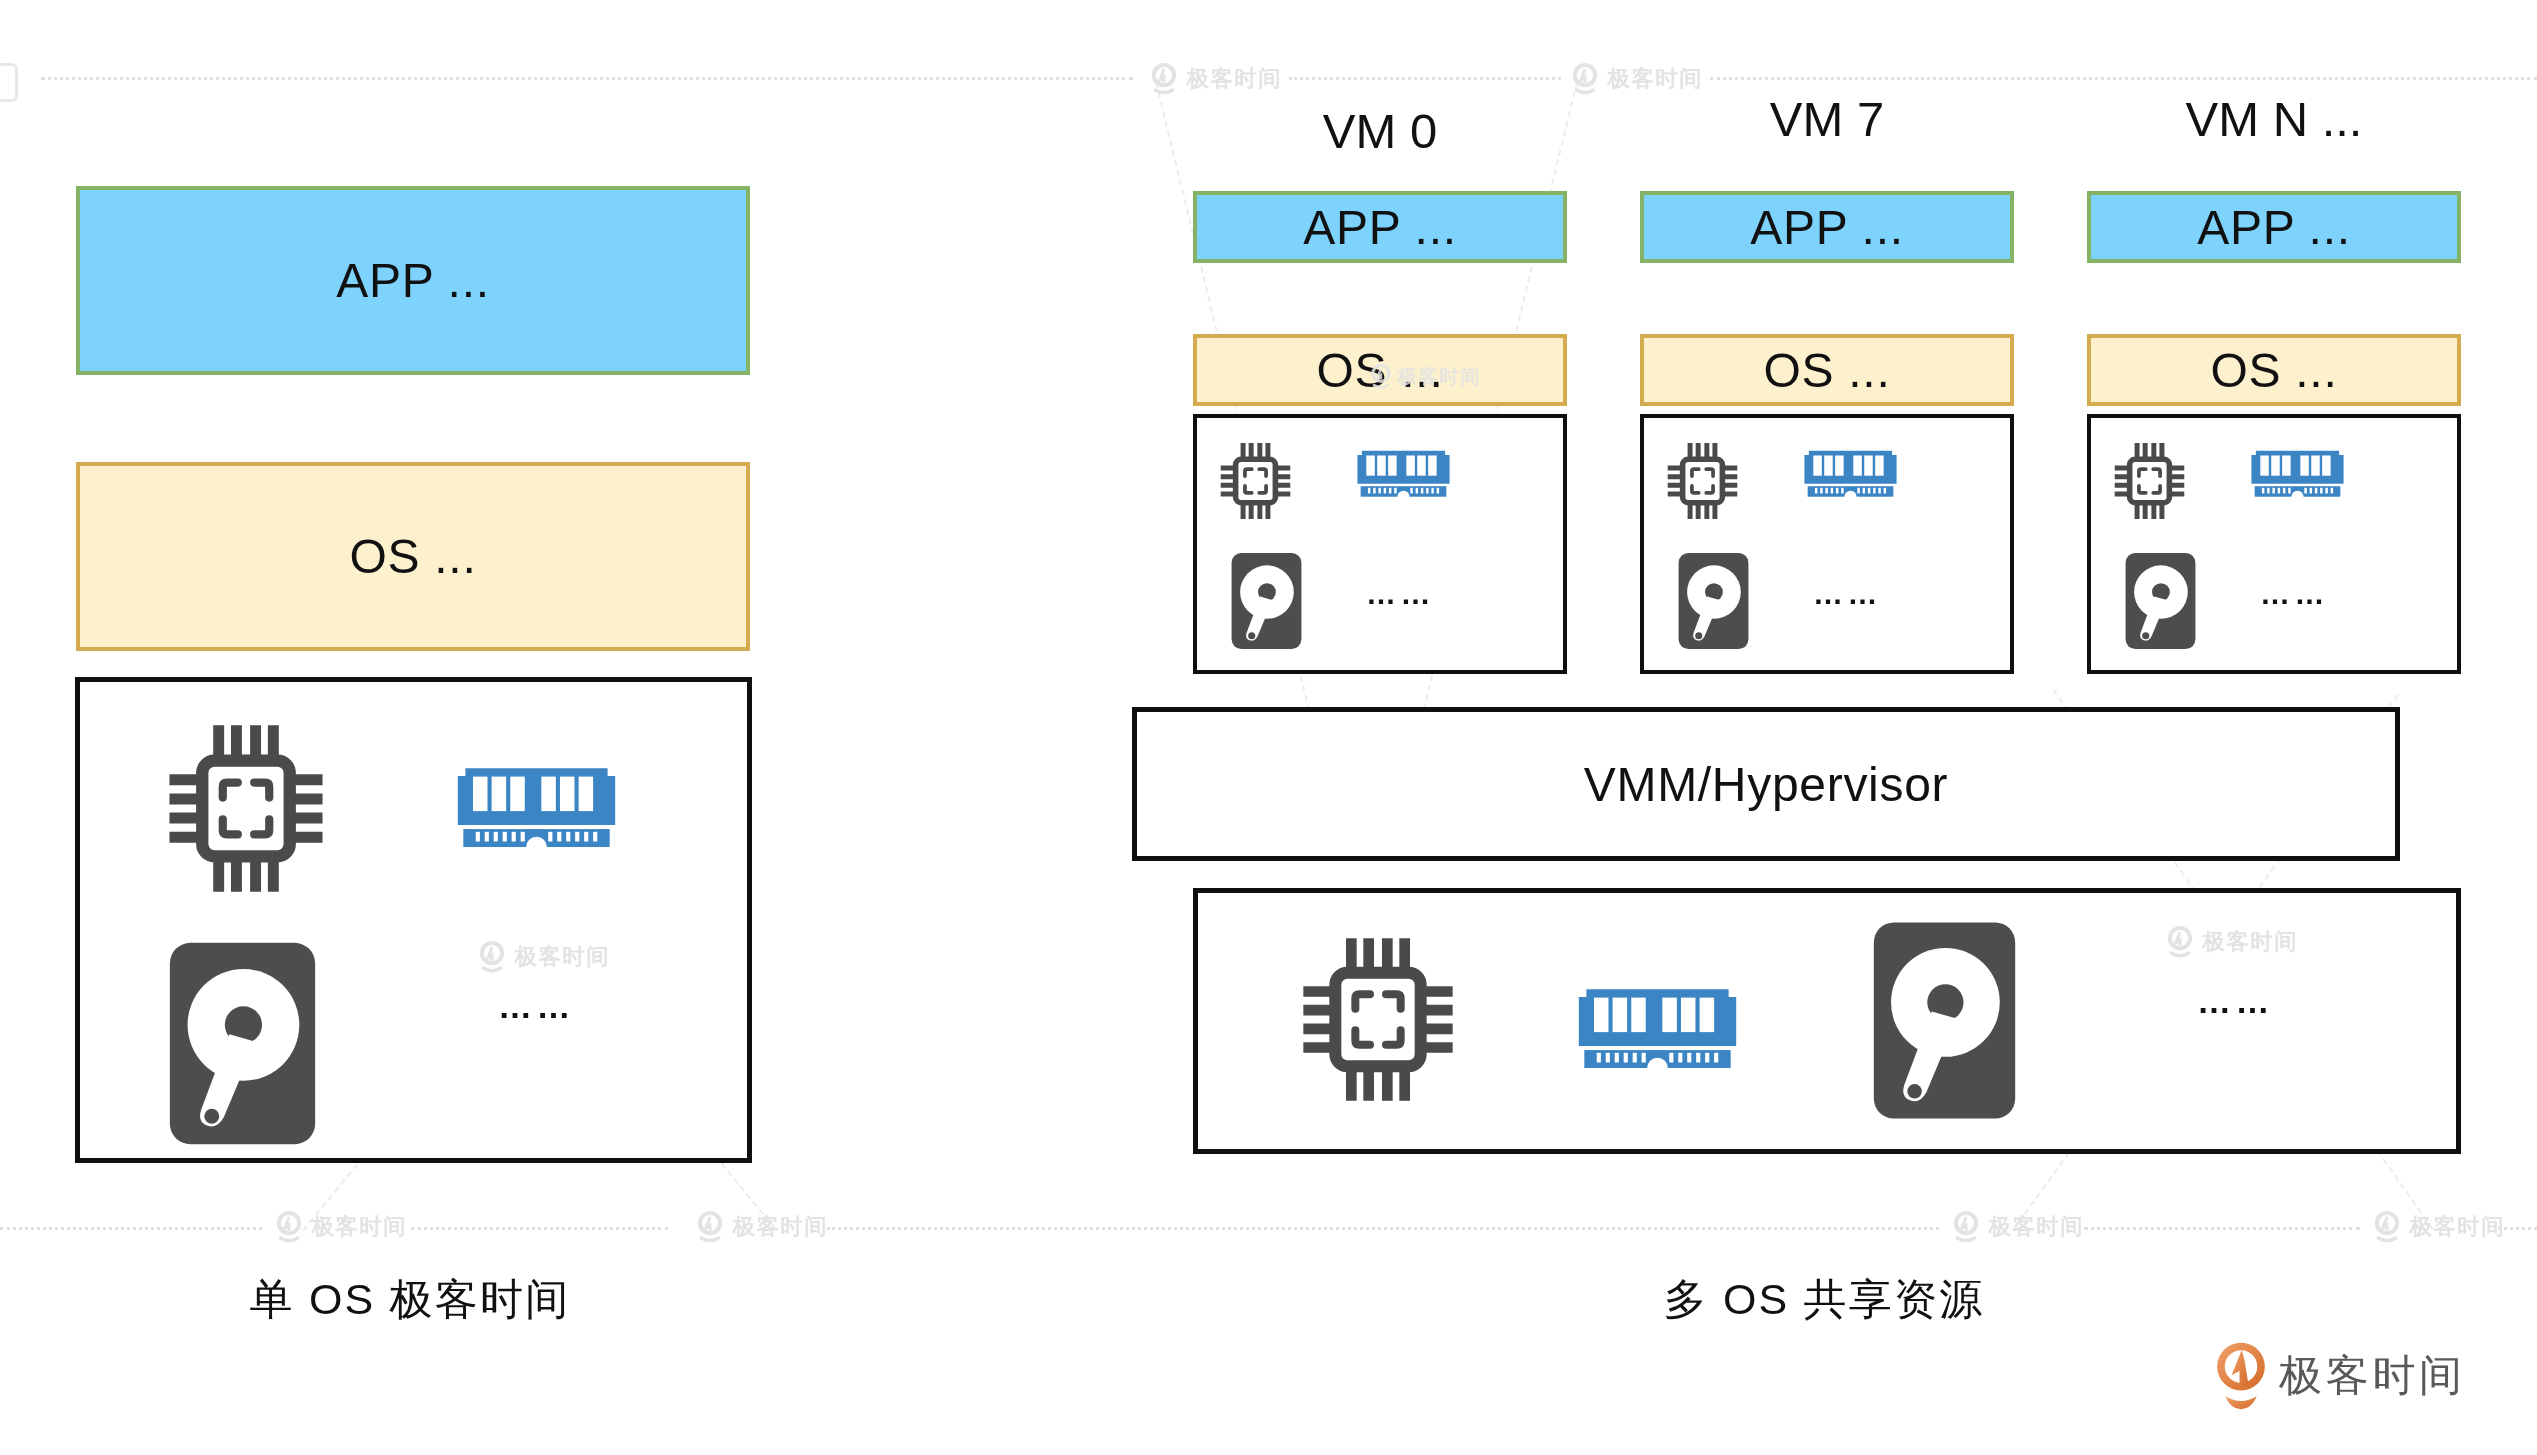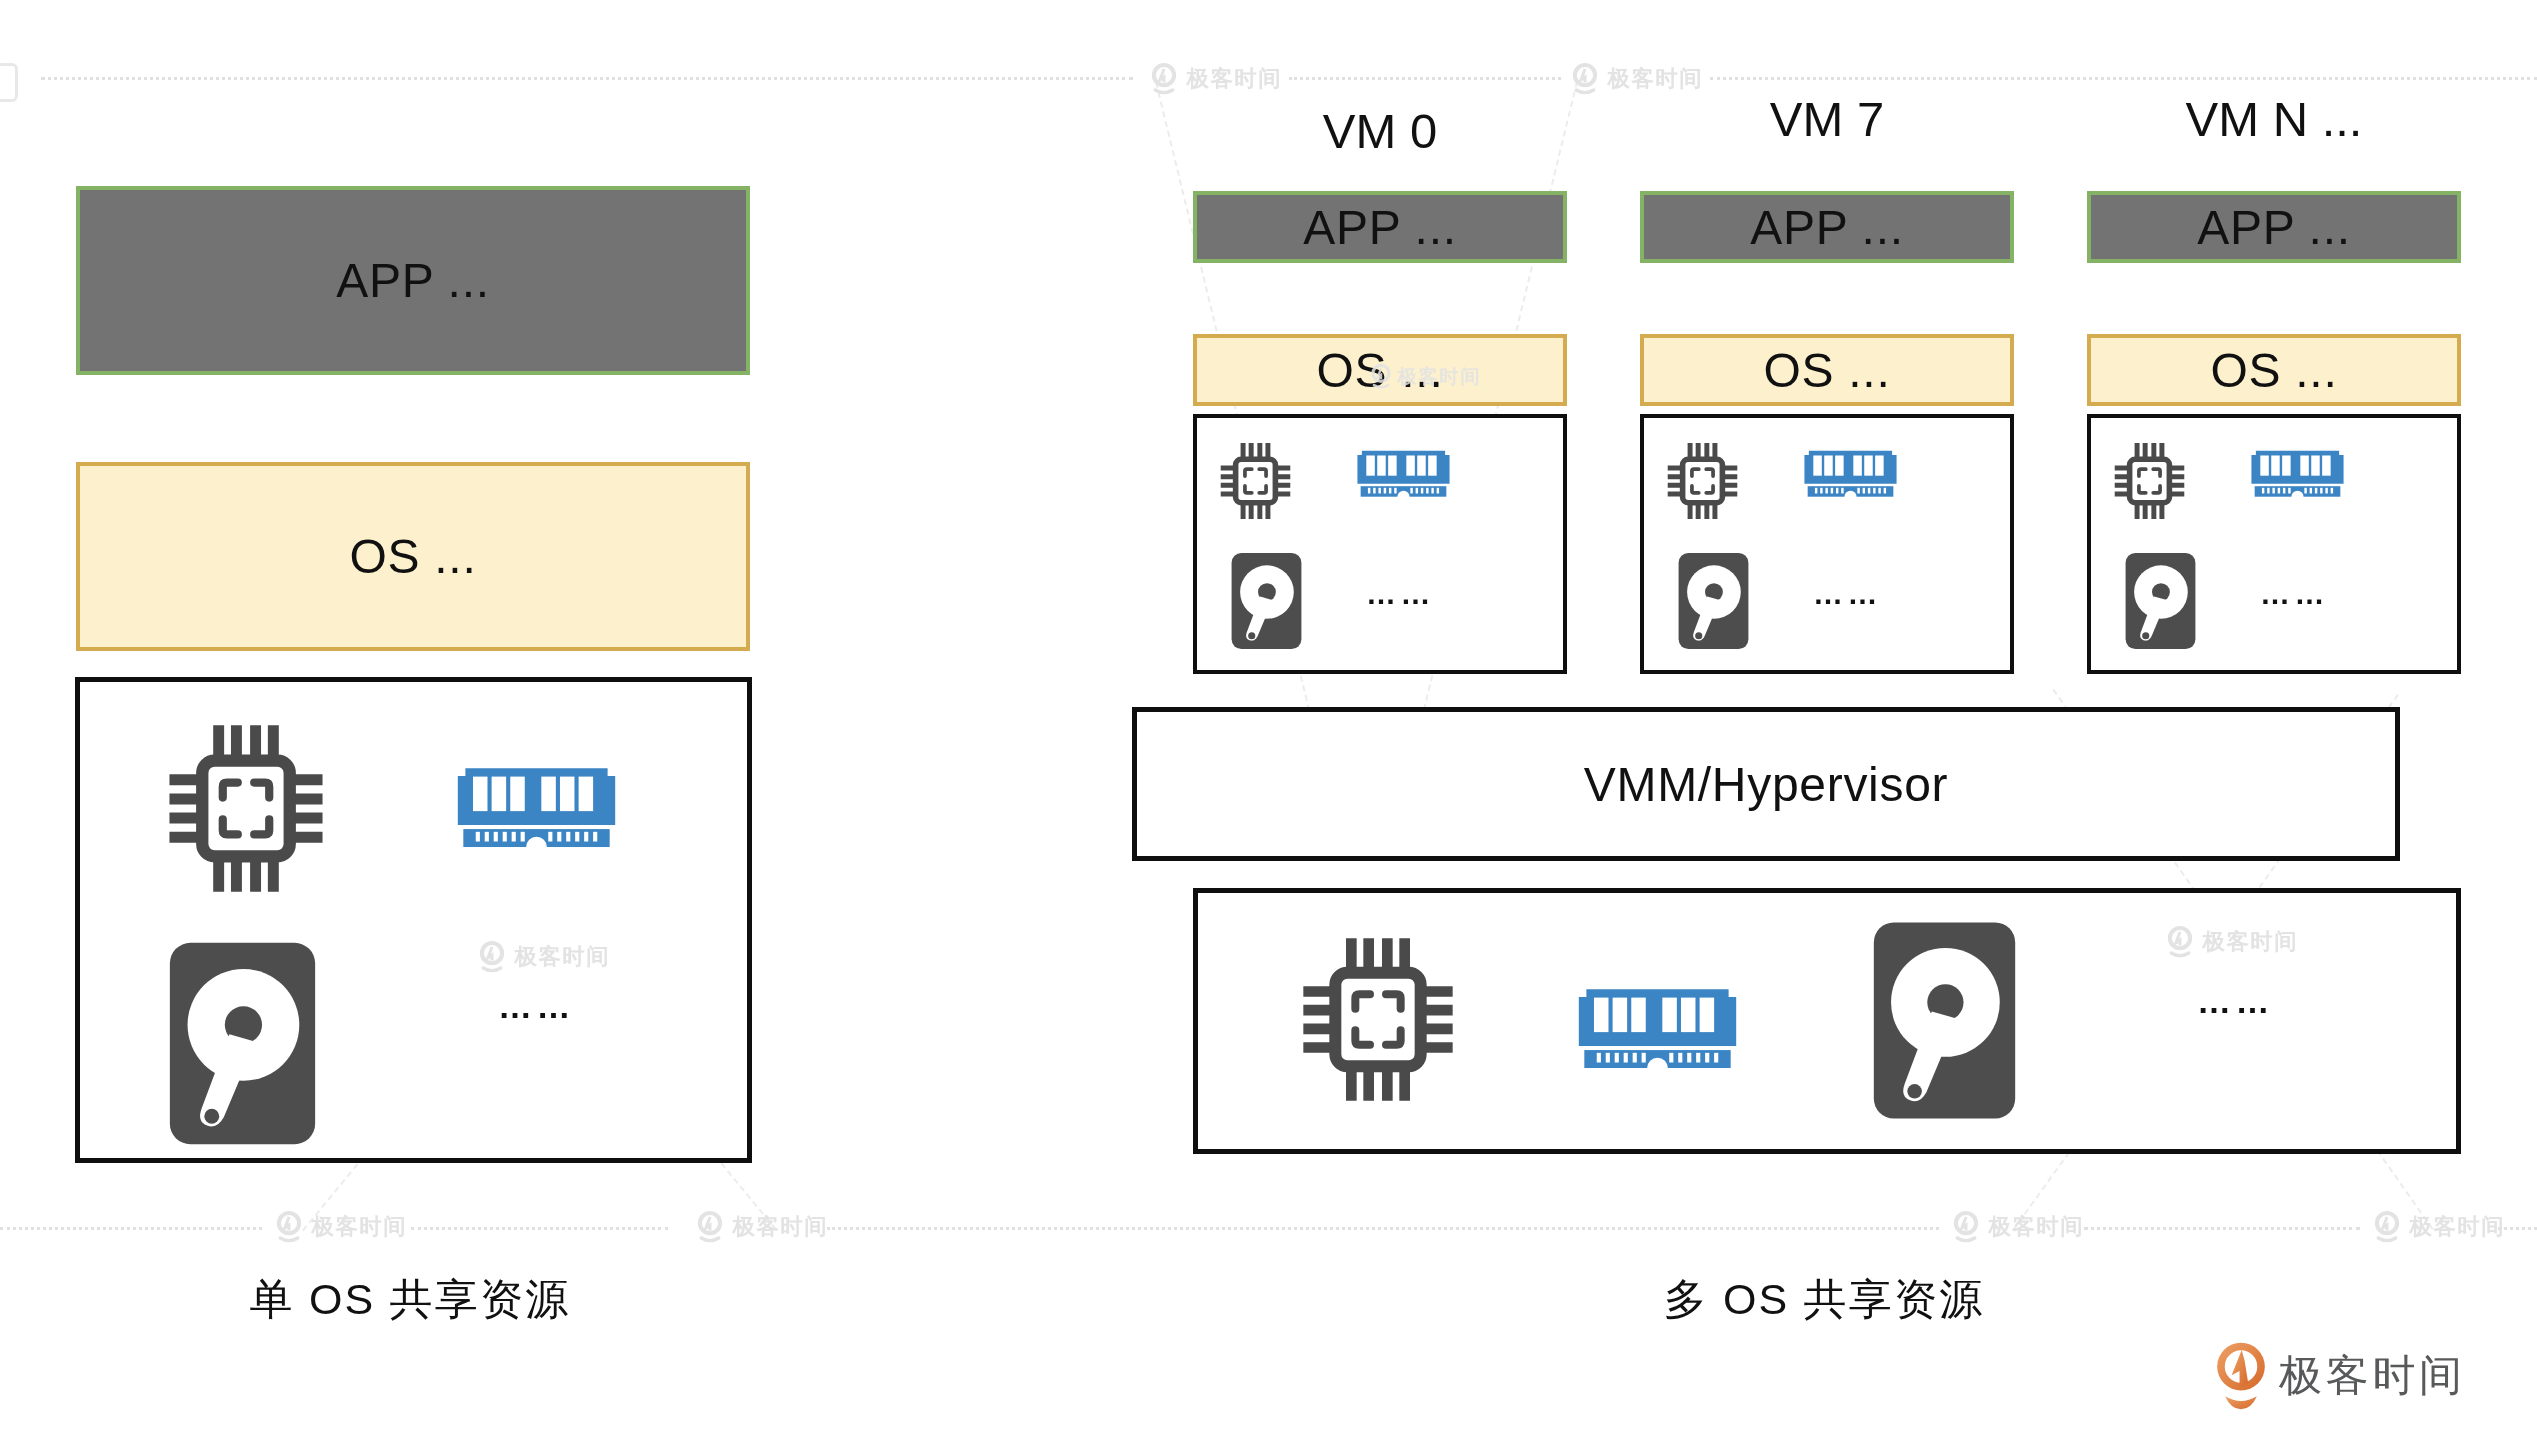--- a/index.html
+++ b/index.html
@@ -1,21 +1,21 @@
 <!DOCTYPE html>
 <html style="font-size:12px"><head>
 <meta charset="utf-8">
 <style>
   html,body{margin:0;padding:0;background:#fff;}
   .canvas{
     position:relative;width:2538px;height:1455px;background:#ffffff;overflow:hidden;
     font-family:"Liberation Sans","DejaVu Sans",sans-serif;color:#111;
   }
   .box{position:absolute;box-sizing:border-box;display:flex;align-items:center;justify-content:center;}
-  .green{background:#737373;border:4.5px solid #84b366;}
+  .green{background:#7dd3fc;border:4.5px solid #84b366;}
   .yellow{background:#fcf0cd;border:4.5px solid #d4ac4f;margin-top:28px;}
   .hwbox{background:#ffffff;border:5.2px solid #0f0f0f;}
   .lbl{font-size:48px;letter-spacing:0.7px;}
   .vmname{position:absolute;text-align:center;font-size:49px;}
   .caption{position:absolute;text-align:center;font-size:43px;letter-spacing:2.2px;}
   .dots{position:absolute;font-size:34px;font-weight:bold;letter-spacing:4.5px;display:flex;align-items:center;justify-content:center;}
   .dots-sm{font-size:30px;}
   .icon{position:absolute;}
   .dotline{position:absolute;height:0;border-top:3.7px dotted #e0e0e0;}
   .diag{position:absolute;height:0;border-top:2.2px dashed #ececec;transform-origin:0 0;}
@@ -169,21 +169,21 @@
       </svg>
     <div class="wm" style="left:397px;top:257px;">
       <svg width="30" height="35" viewBox="0 0 40 47">
           <use href="#sym-wmpin"></use>
         </svg>
       <span class="wmtext">极客时间</span>
     </div>
     <div class="dots" style="left:382px;top:298px;width:149px;height:52px;">……</div>
   </div>
 
-  <div class="caption" style="left:112px;top:1271px;width:596px;">单 OS 共享资源</div>
+  <div class="caption" style="left:112px;top:1271px;width:596px;">单 OS 极客时间</div>
 
   <div>
     <div class="vmname" style="left:1193px;top:103px;width:374px;">VM 0</div>
     <div class="box green lbl" style="left:1193px;top:191px;width:374px;height:72px;">
       <span>APP ...</span>
     </div>
     <div class="box yellow lbl" style="left:1193px;top:306px;width:374px;height:72px;">
       <span>OS ...</span>
       <div class="wm wm-sm" style="left:172px;top:24px;">
         <svg width="24" height="28" viewBox="0 0 32 38">

